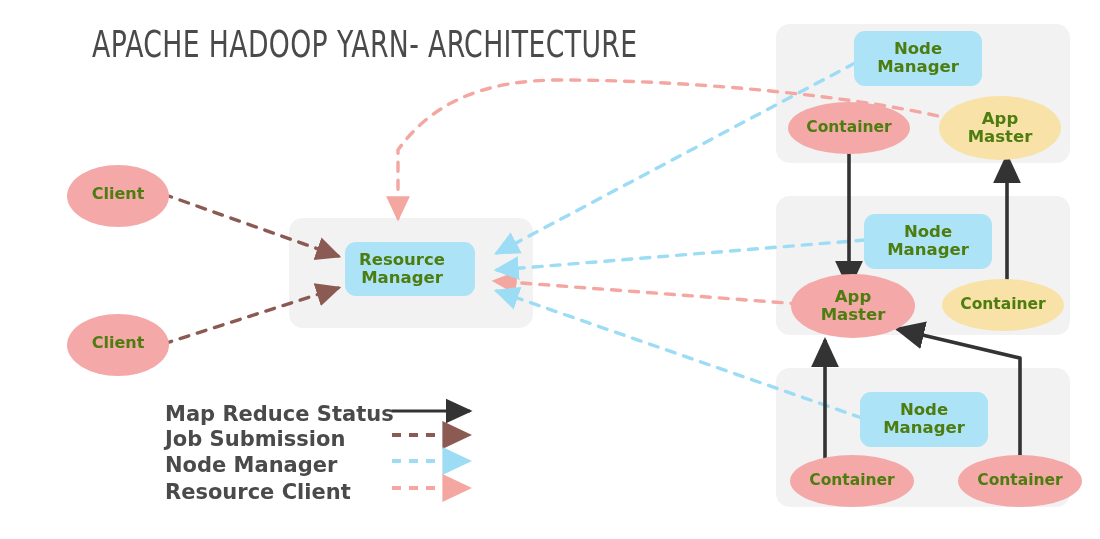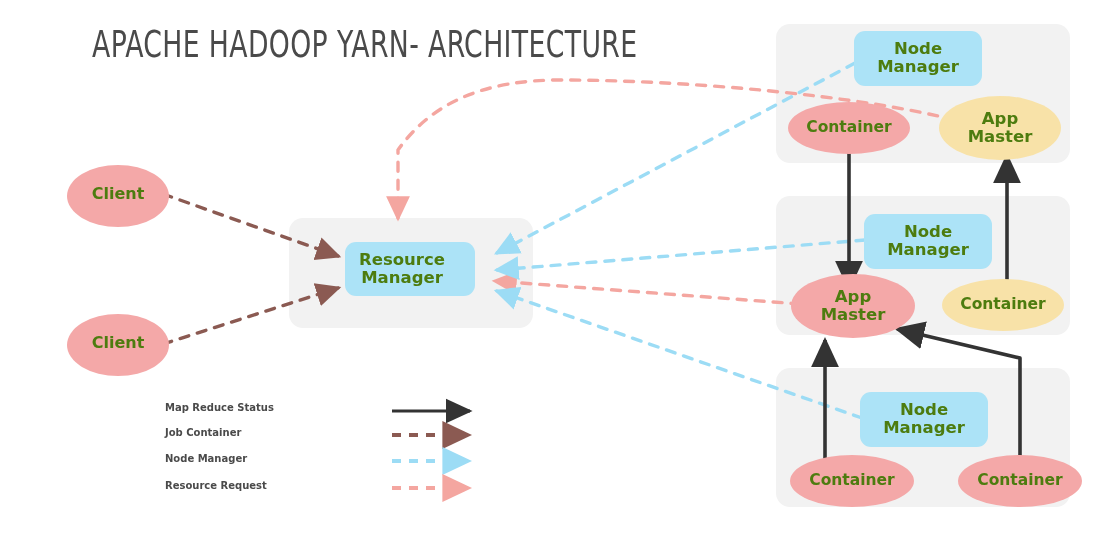--- a/index.html
+++ b/index.html
@@ -39,21 +39,21 @@
     font-weight: bold;
     text-align: center;
     line-height: 1.08;
     white-space: pre-line;
     pointer-events: none;
   }
   .legend-label {
     position: absolute;
     color: #4a4a4a;
     font-weight: bold;
-    font-size: 10px;
+    font-size: 21px;
     white-space: nowrap;
   }
 </style>
 </head>
 <body>
 
 <svg id="canvas" viewBox="0 0 1100 539">
 
   <defs>
     <marker id="ah-black" markerWidth="9" markerHeight="9" refX="7.6" refY="4.5" orient="auto">
@@ -133,15 +133,15 @@
 <div class="node-label" style="left:793px; top:288px; width:120px; font-size:16.5px;">App
 Master</div>
 <div class="node-label" style="left:943px; top:296px; width:120px; font-size:15.5px;">Container</div>
 
 <div class="node-label" style="left:860px; top:401px; width:128px; font-size:16.5px;">Node
 Manager</div>
 <div class="node-label" style="left:792px; top:472px; width:120px; font-size:15.5px;">Container</div>
 <div class="node-label" style="left:960px; top:472px; width:120px; font-size:15.5px;">Container</div>
 
 <div class="legend-label" style="left:165px; top:402px;">Map Reduce Status</div>
-<div class="legend-label" style="left:165px; top:427px;">Job Container</div>
+<div class="legend-label" style="left:165px; top:427px;">Job Submission</div>
 <div class="legend-label" style="left:165px; top:453px;">Node Manager</div>
-<div class="legend-label" style="left:165px; top:480px;">Resource Request</div>
+<div class="legend-label" style="left:165px; top:480px;">Resource Client</div>
 
 </body></html>

